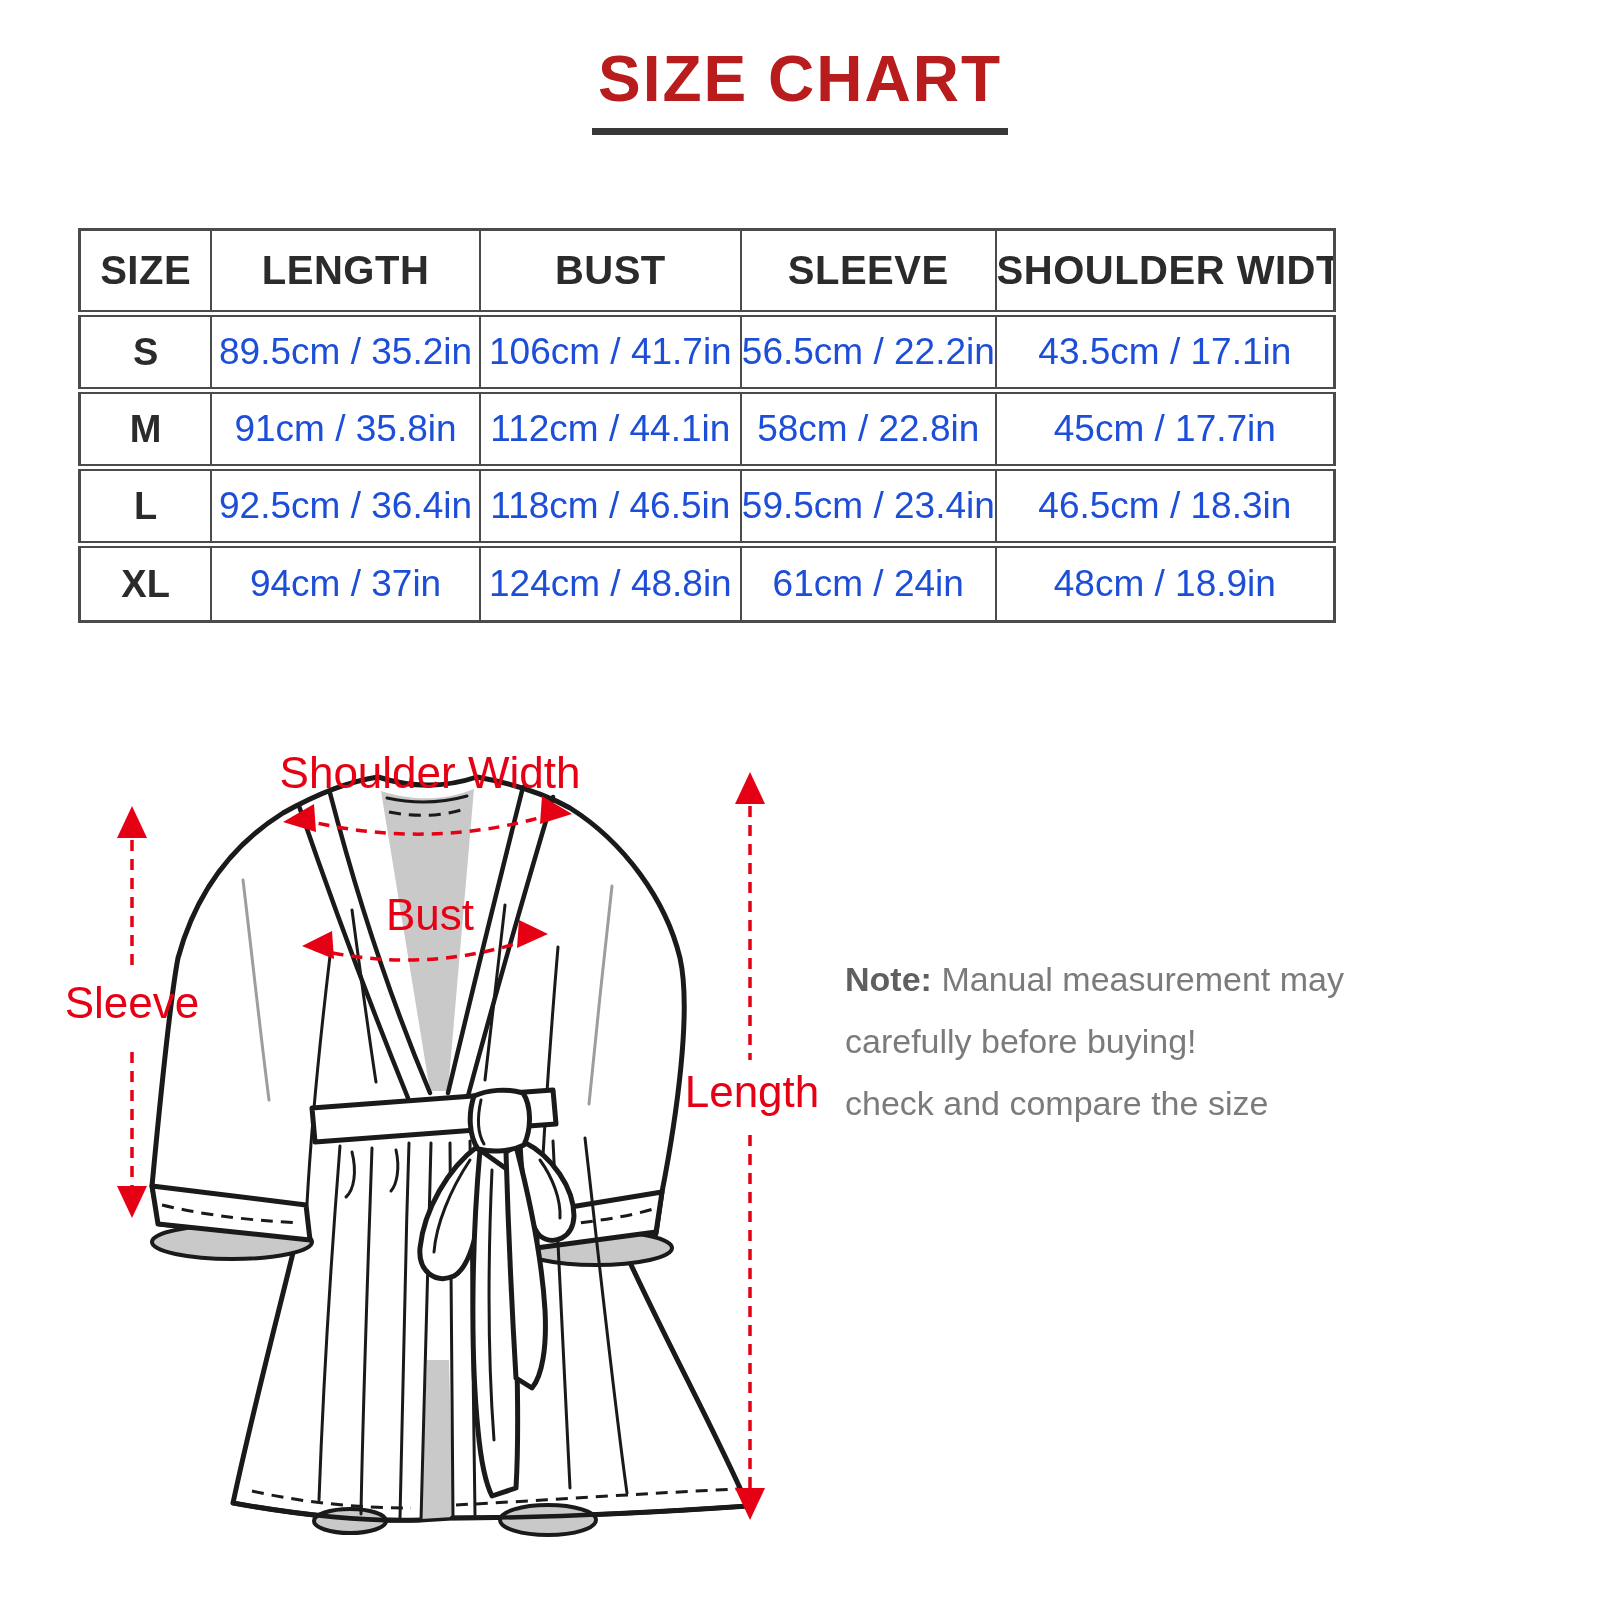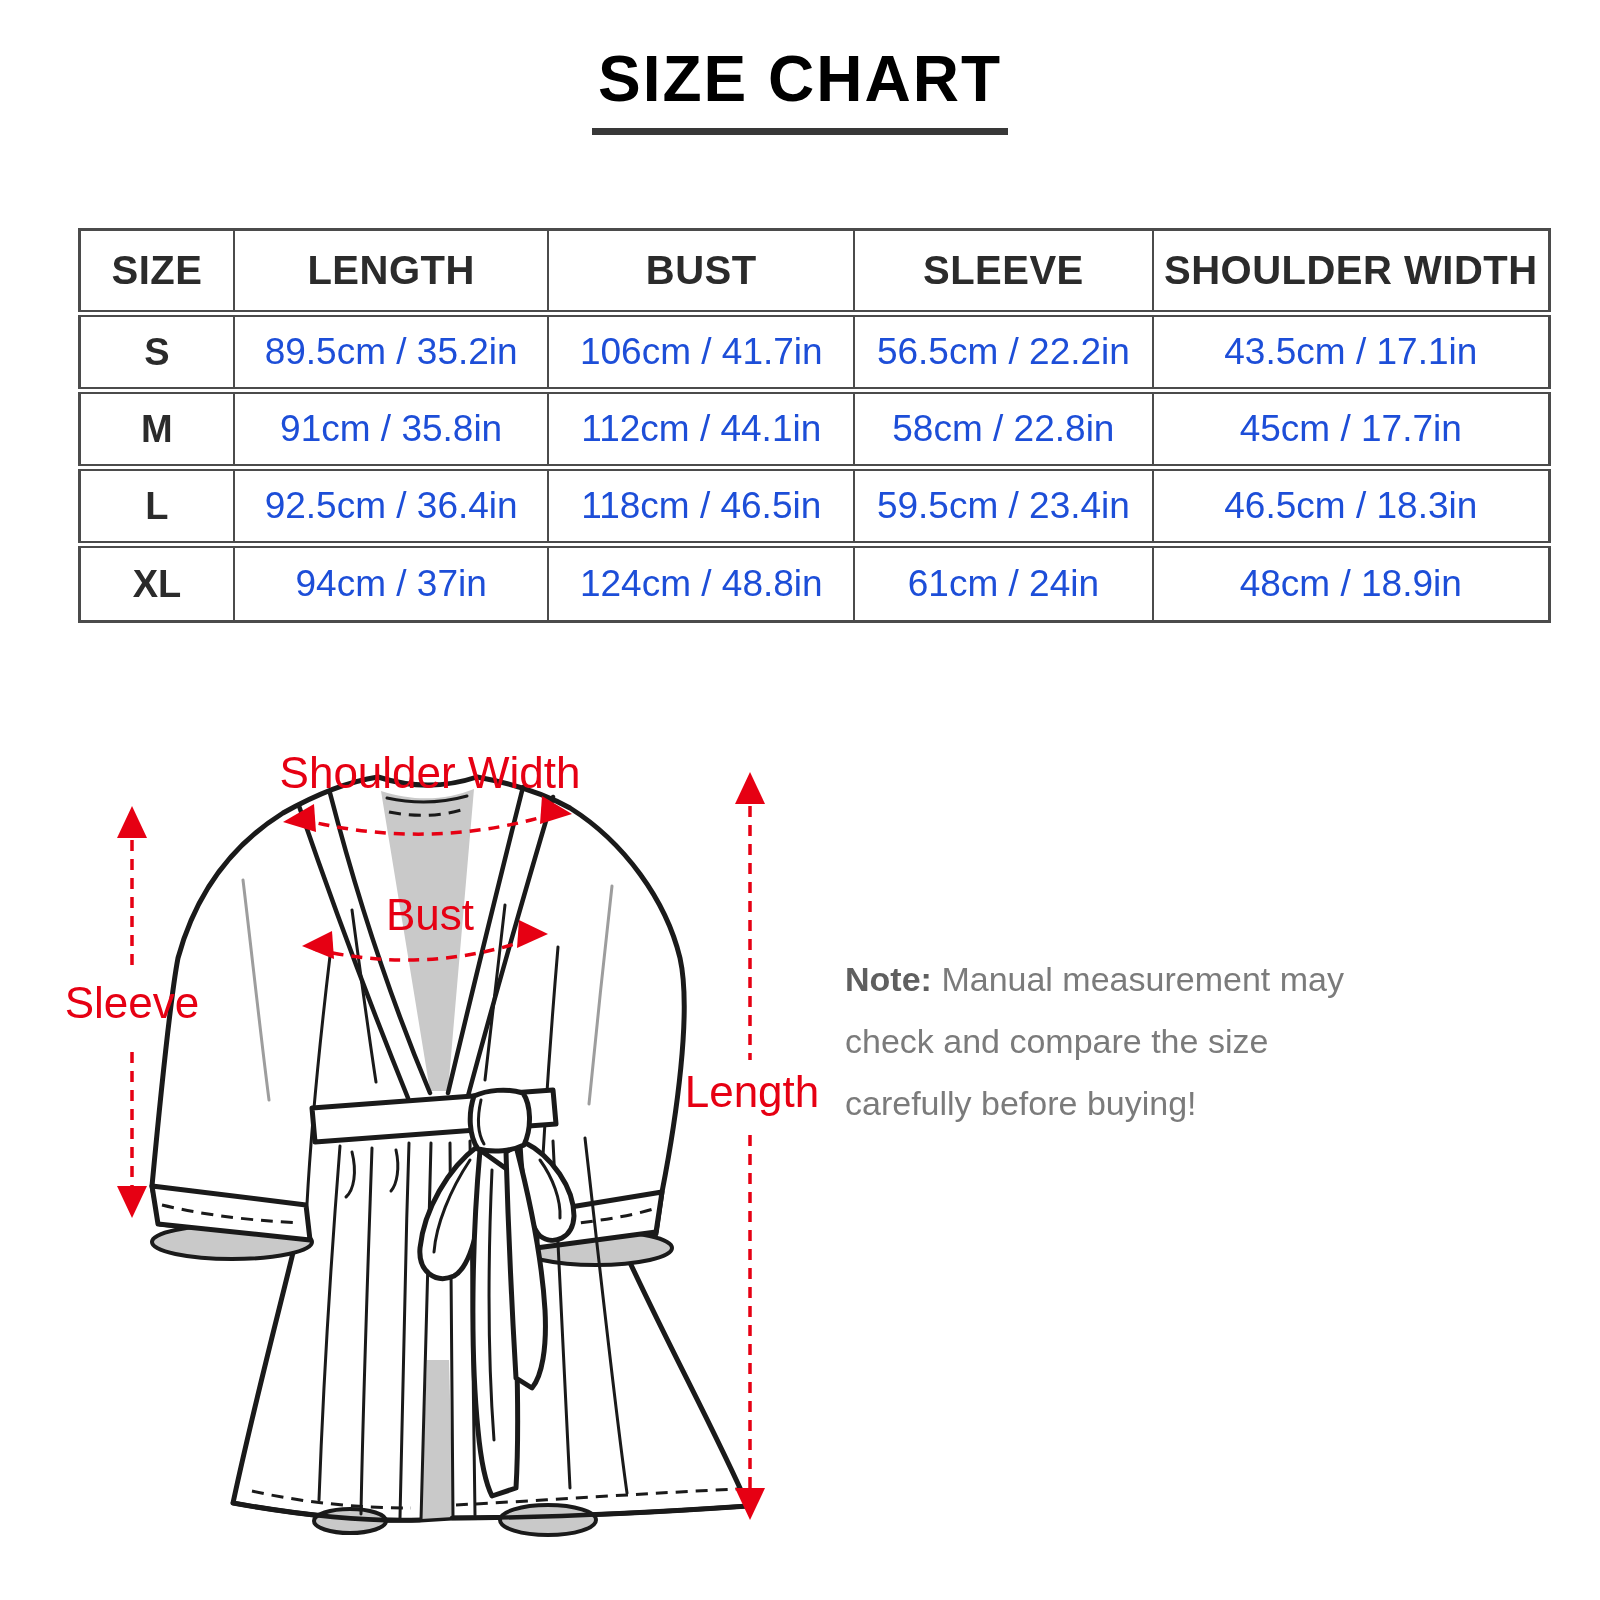--- a/index.html
+++ b/index.html
@@ -1,23 +1,23 @@
 <!DOCTYPE html>
 <html><head>
 <meta charset="utf-8">
 <style>
   html,body{margin:0;padding:0;background:#ffffff;}
   #stage{position:relative;width:1600px;height:1600px;background:#ffffff;overflow:hidden;
          font-family:"Liberation Sans", sans-serif;}
   
   #title-wrap{position:absolute;top:42px;left:0;width:1600px;text-align:center;}
-  #page-title{display:inline-block;font-size:64px;font-weight:bold;color:#000000;
+  #page-title{display:inline-block;font-size:64px;font-weight:bold;color:#b91c1c;
               letter-spacing:2px;border-bottom:7px solid #383838;padding:0 6px 12px 6px;}
   
-  #size-table{position:absolute;left:78px;top:228px;width:1473px;border-collapse:collapse;
+  #size-table{position:absolute;left:78px;top:228px;width:1258px;border-collapse:collapse;
               table-layout:fixed;border:3px solid #4b4b4b;background:#fff;}
   #size-table th,#size-table td{border-left:2px solid #4b4b4b;text-align:center;vertical-align:middle;
               padding:0;overflow:hidden;white-space:nowrap;}
   #size-table th:first-child,#size-table td:first-child{border-left:none;}
   #size-table thead tr{height:84px;}
   #size-table tbody tr{height:77px;border-top:7px double #4b4b4b;}
   #size-table th{font-size:40px;font-weight:bold;color:#2b2b2b;letter-spacing:0.5px;}
   #size-table td{font-size:37px;color:#1d4ed8;}
   #size-table td.size-cell{font-weight:bold;color:#2b2b2b;font-size:38px;}
   
@@ -195,17 +195,17 @@
       <text class="red-label" x="752" y="407" text-anchor="middle">Length</text>
       <path class="red-dash" d="M750,435 L750,788"></path>
       <path class="red-arrow" d="M750,820 L735,788 L765,788 Z"></path>
     </g>
   </svg>
 
   <div id="note-block">
     <div>
       <span id="note-label">Note:</span><span>Manual measurement may</span>
     </div>
+    <div>carefully before buying!</div>
     <div>check and compare the size</div>
-    <div>carefully before buying!</div>
   </div>
 
 </div>
 
 </body></html>

